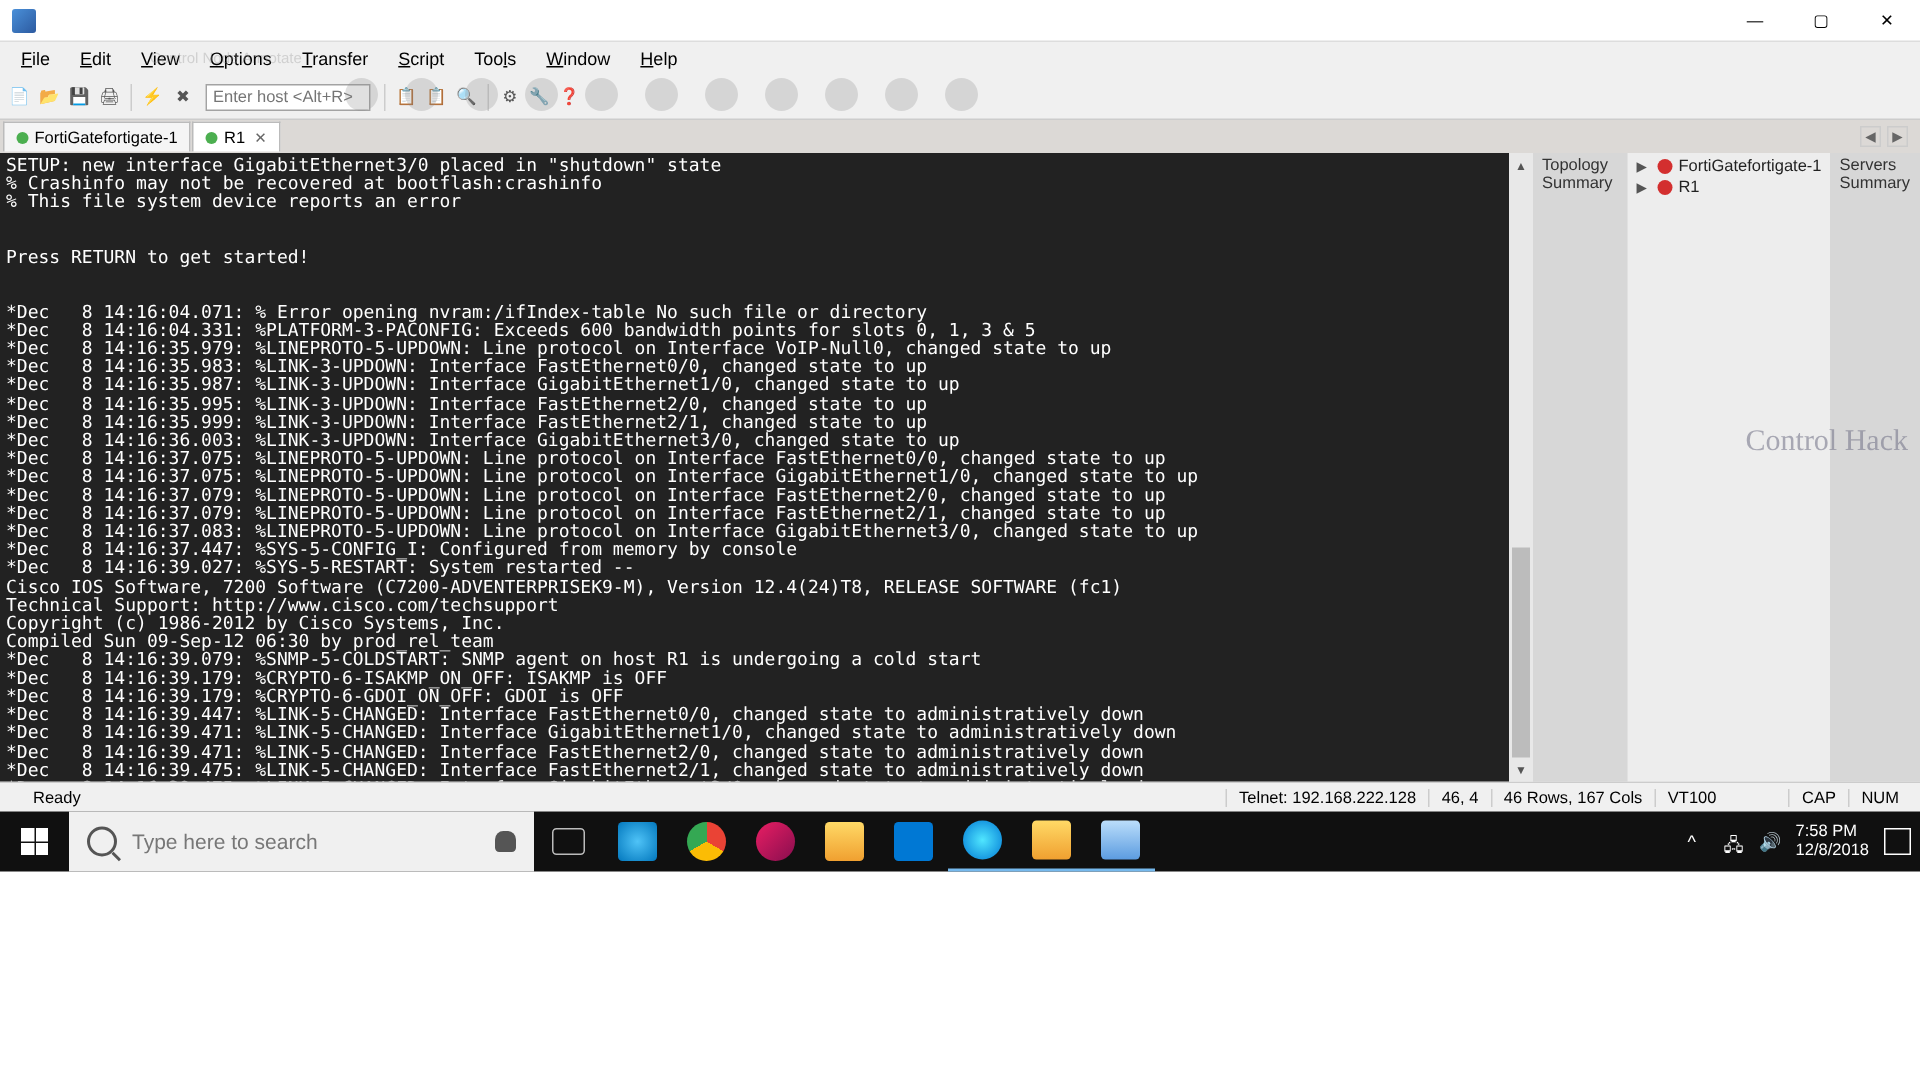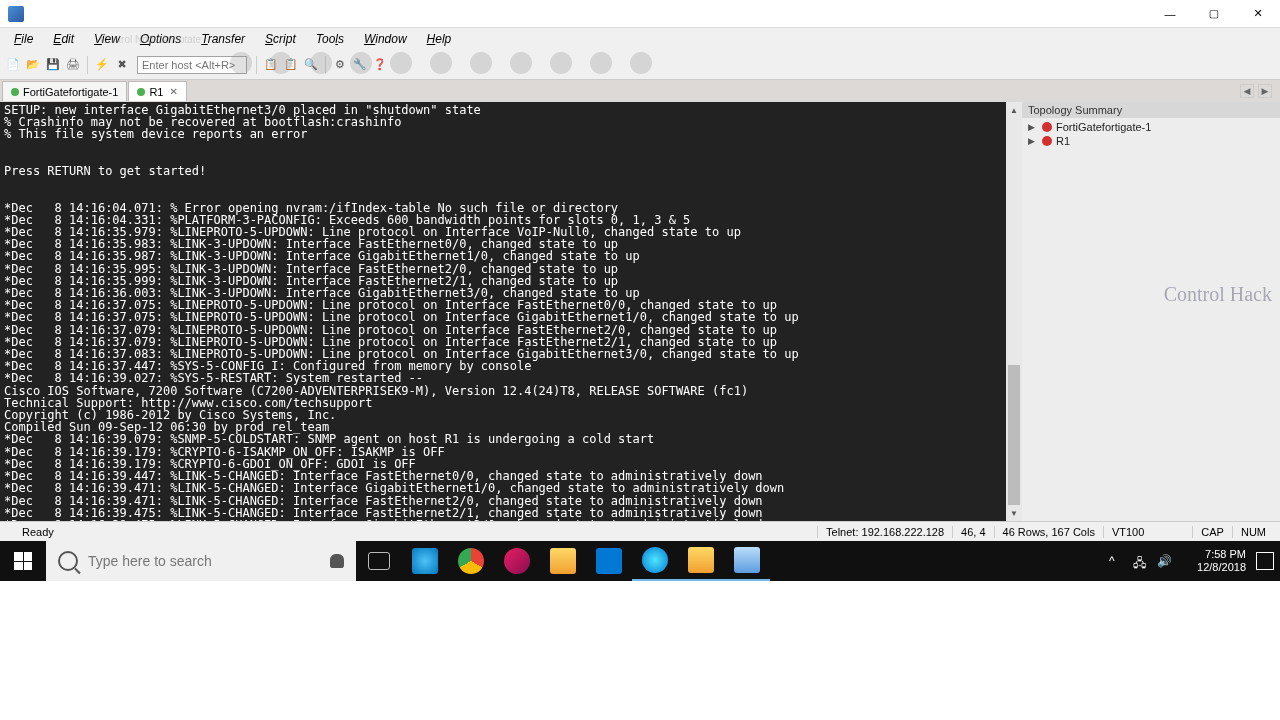--- a/index.html
+++ b/index.html
@@ -6,21 +6,21 @@
 html,body{width:1280px;height:720px;overflow:hidden;background:#fff;}
 .titlebar{height:28px;background:#fff;display:flex;align-items:center;padding-left:8px;border-bottom:1px solid #ddd;}
 .titlebar-icon{width:16px;height:16px;background:linear-gradient(135deg,#4a90d9,#2c5aa0);border-radius:2px;margin-right:6px;}
 .titlebar-title{font-size:12px;color:#000;flex:1;}
 .ghost-title{color:rgba(150,150,150,0.4);font-size:12px;margin-left:8px;}
 .win-controls{display:flex;margin-left:auto;}
 .win-btn{width:44px;height:28px;display:flex;align-items:center;justify-content:center;font-size:11px;color:#000;}
 .win-btn.close{color:#000;}
 
 .menubar{height:22px;background:#f0f0f0;display:flex;align-items:center;padding-left:4px;gap:0;font-size:12px;position:relative;}
-.menu-item{padding:2px 10px;cursor:pointer;font-style:italic;}
+.menu-item{padding:2px 10px;cursor:pointer;}
 .menu-item .ul{text-decoration:underline;}
 .ghost-menu{position:absolute;left:100px;color:rgba(150,150,150,0.35);font-size:10px;}
 
 .toolbar{height:30px;background:#f0f0f0;display:flex;align-items:center;padding-left:4px;gap:2px;border-bottom:1px solid #ccc;position:relative;}
 .tool-btn{width:18px;height:18px;display:flex;align-items:center;justify-content:center;font-size:11px;color:#555;border:1px solid transparent;}
 .tool-sep{width:1px;height:18px;background:#ccc;margin:0 3px;}
 .host-box{width:110px;height:18px;border:1px solid #a3a3a3;font-size:11px;padding:0 4px;color:#888;background:#fff;margin:0 4px;}
 .ghost-tools{position:absolute;left:230px;top:2px;display:flex;gap:18px;opacity:0.25;}
 .ghost-tool{width:22px;height:22px;border-radius:50%;background:#888;}
 
@@ -34,21 +34,21 @@
 .tab-arrow{width:14px;height:14px;display:flex;align-items:center;justify-content:center;font-size:9px;color:#666;border:1px solid #ccc;}
 
 .main-area{display:flex;height:419px;}
 .terminal{flex:1;background:#222;color:#fff;font-family:"Lucida Console","Consolas",monospace;font-size:12px;line-height:12.2px;padding:2px 4px;overflow:hidden;white-space:pre;position:relative;}
 .terminal .cursor{background:#fff;display:inline-block;width:7px;height:12px;}
 .scroll-v{width:16px;background:#e8e8e8;display:flex;flex-direction:column;}
 .scroll-v .arrow{width:16px;height:16px;display:flex;align-items:center;justify-content:center;font-size:8px;color:#555;}
 .scroll-v .track{flex:1;background:#e8e8e8;position:relative;}
 .scroll-v .thumb{position:absolute;bottom:0;left:2px;right:2px;height:140px;background:#bcbcbc;}
 
-.side-panels{width:258px;background:rgba(230,230,230,0.7);display:flex;flex-direction:column;position:relative;}
+.side-panels{width:258px;background:rgba(230,230,230,0.7);display:flex;position:relative;}
 .panel-title{font-size:11px;padding:2px 6px;background:rgba(200,200,200,0.6);color:#333;}
 .panel-body{flex:1;font-size:11px;padding:2px 4px;color:#222;}
 .tree-item{display:flex;align-items:center;gap:4px;padding:1px 2px;}
 .tree-toggle{width:10px;font-size:9px;color:#555;}
 .tree-icon{width:10px;height:10px;background:#d32f2f;border-radius:50%;}
 .watermark{position:absolute;right:8px;bottom:215px;font-family:"Brush Script MT",cursive;font-size:20px;color:rgba(120,120,140,0.6);}
 
 .statusbar{height:20px;background:#f0f0f0;display:flex;align-items:center;font-size:11px;padding:0 6px;border-top:1px solid #ccc;}
 .status-left{flex:1;padding-left:16px;}
 .status-seg{padding:0 8px;border-left:1px solid #ccc;}
@@ -62,21 +62,21 @@
 .search-icon-c::after{content:"";position:absolute;width:7px;height:2px;background:#555;bottom:-3px;right:-5px;transform:rotate(45deg);}
 .search-text{font-size:14px;color:#777;}
 .mic-icon{margin-left:auto;width:14px;height:14px;background:#555;border-radius:40% 40% 20% 20%;}
 .task-icons{display:flex;align-items:center;height:40px;}
 .task-icon{width:46px;height:40px;display:flex;align-items:center;justify-content:center;}
 .task-icon.active{border-bottom:2px solid #76b9ed;}
 .ti-inner{width:26px;height:26px;border-radius:3px;}
 .tray{margin-left:auto;display:flex;align-items:center;color:#fff;font-size:11px;padding-right:6px;gap:10px;}
 .tray-icons{display:flex;gap:10px;}
 .tray-icon{width:14px;height:14px;color:#fff;font-size:12px;}
-.clock{text-align:right;line-height:13px;margin-left:16px;}
+.clock{text-align:left;line-height:13px;}
 .notif{width:18px;height:18px;border:1px solid #fff;position:relative;}
 </style>
 </head>
 <body>
 
 <div class="titlebar">
   <div class="titlebar-icon"></div>
   <div class="win-controls">
     <div class="win-btn">—</div>
     <div class="win-btn">▢</div>
@@ -208,20 +208,21 @@
         <span>FortiGatefortigate-1</span>
       </div>
       <div class="tree-item">
         <span class="tree-toggle">▶</span>
         <span class="tree-icon"></span>
         <span>R1</span>
       </div>
     </div>
     <div class="watermark">Control Hack</div>
     <div style="flex:1;"></div>
+    <div class="panel-title">Servers Summary</div>
   </div>
 </div>
 
 <div class="statusbar">
   <div class="status-left">Ready</div>
   <div class="status-seg">Telnet: 192.168.222.128</div>
   <div class="status-seg">46,   4</div>
   <div class="status-seg">46 Rows, 167 Cols</div>
   <div class="status-seg">VT100</div>
   <div class="status-seg" style="width:40px;"></div>

